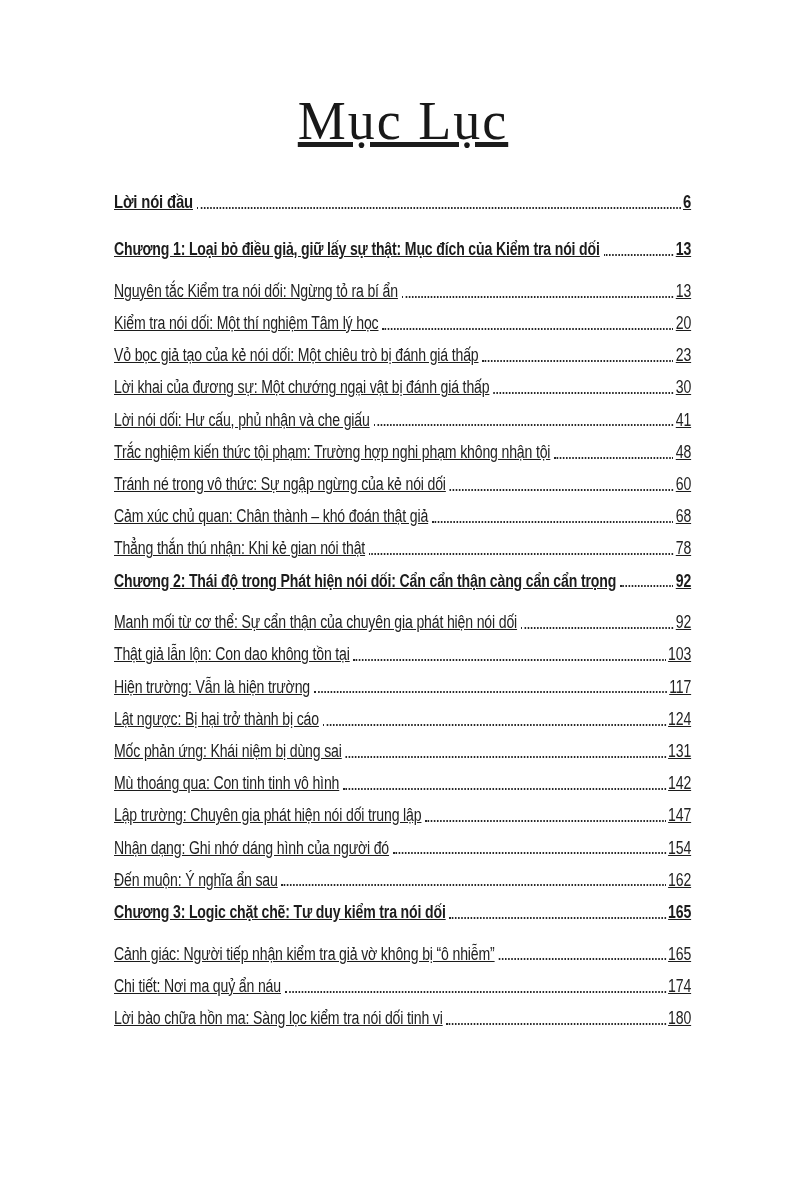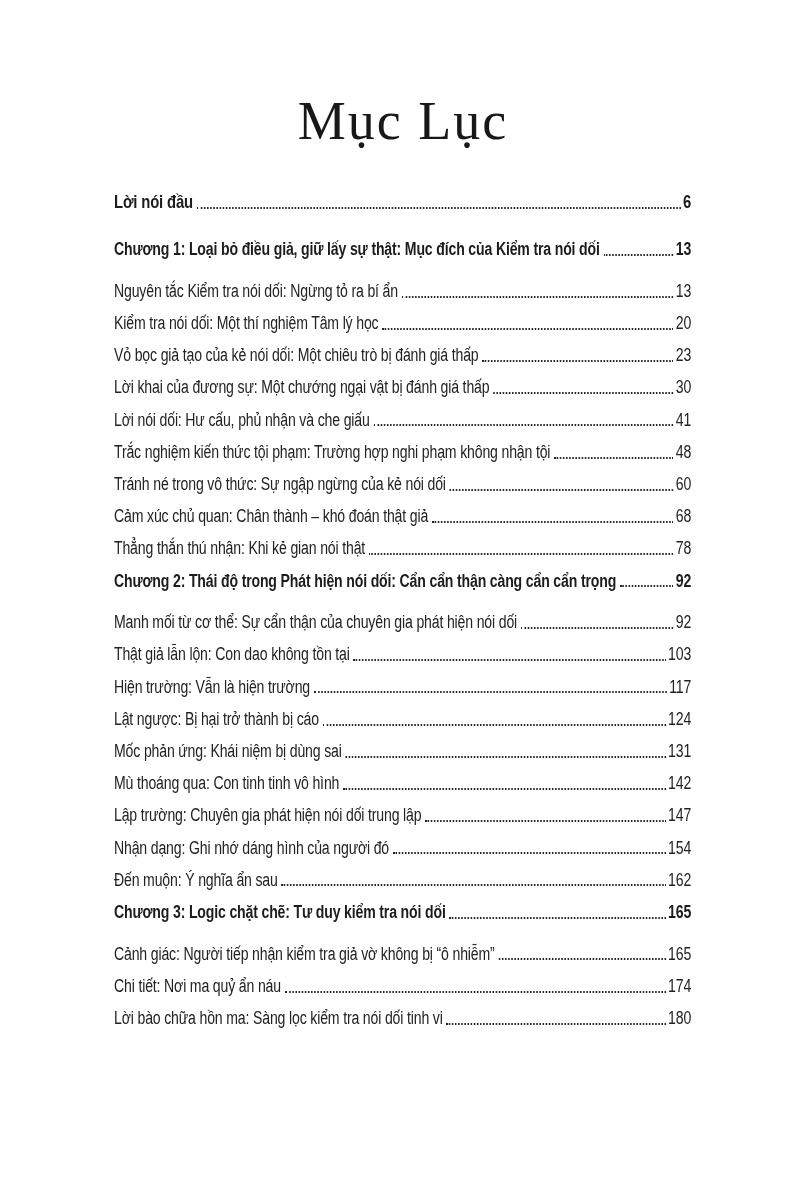--- a/index.html
+++ b/index.html
@@ -11,20 +11,21 @@
     width: 806px;
     height: 1185px;
     overflow: hidden;
     color: #1c1c1c;
     font-family: "Liberation Sans", sans-serif;
   }
   .page {
     width: 806px;
     height: 945px;
     box-sizing: border-box;
+    text-decoration: underline;
   }
   h1.toc-title {
     font-family: "Liberation Serif", serif;
     font-weight: normal;
     font-size: 54px;
     line-height: 1.1;
     text-align: center;
     letter-spacing: 2px;
     color: #181818;
     margin: 0;

